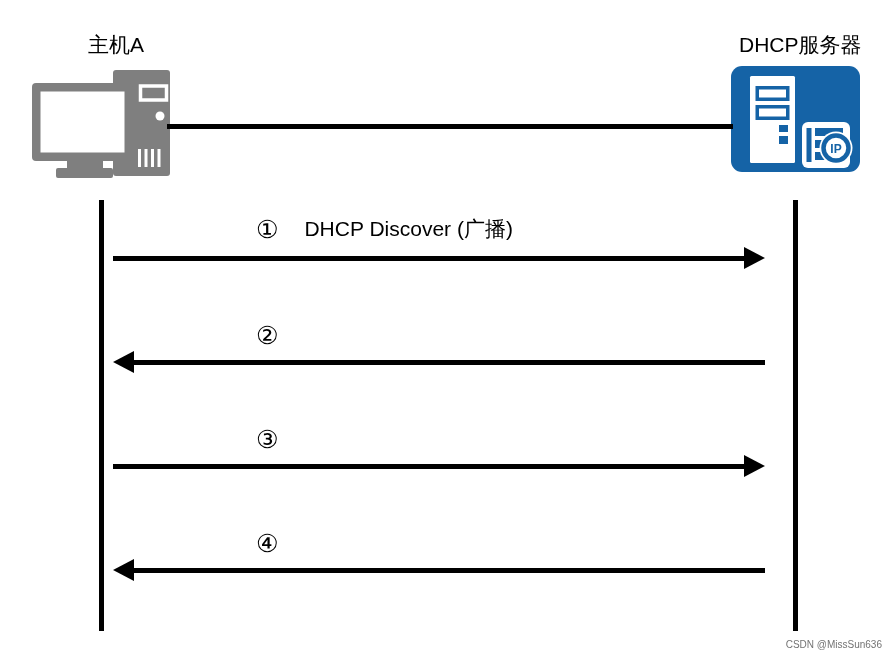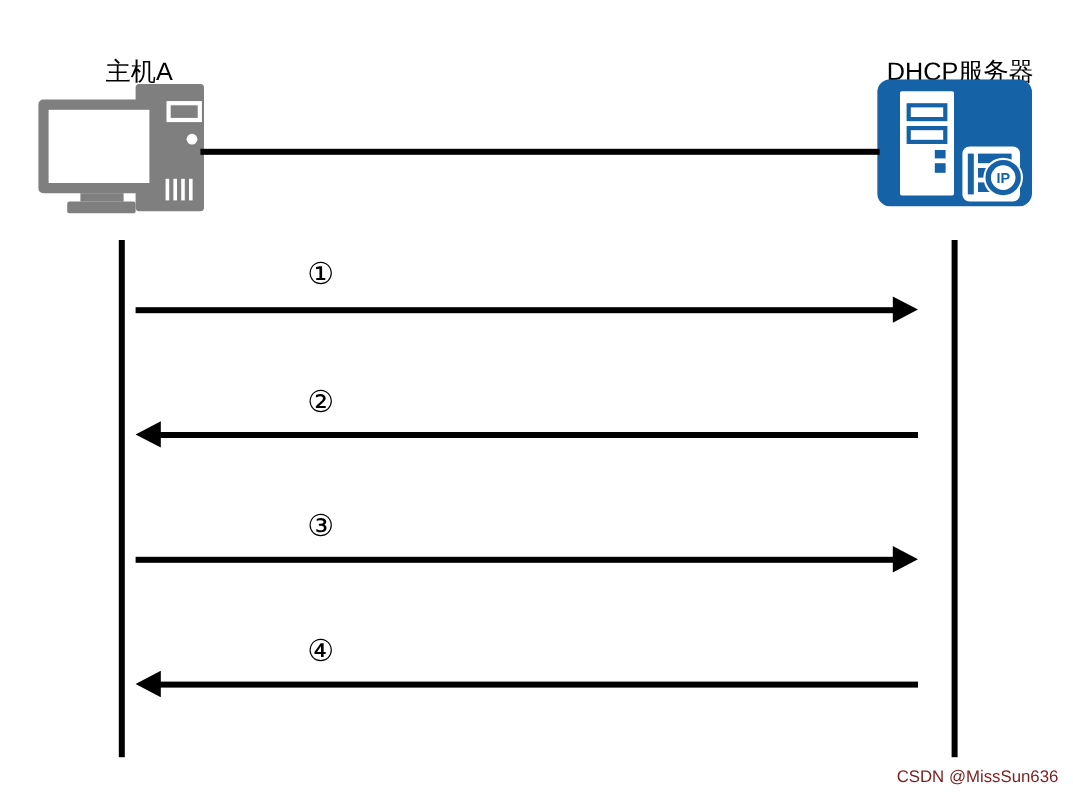--- a/index.html
+++ b/index.html
@@ -1,21 +1,21 @@
 <!DOCTYPE html>
 <html><head>
 <meta charset="utf-8">
 <style>
   html,body { margin:0; padding:0; background:#ffffff; }
   .stage {
     position:relative; width:894px; height:663px; background:#ffffff;
     font-family:"Liberation Sans","DejaVu Sans",sans-serif; overflow:hidden;
     color:#000;
   }
-  .actor-title { position:absolute; font-size:21px; color:#000; white-space:nowrap;margin-top:15px; }
+  .actor-title { position:absolute; font-size:21px; color:#000; white-space:nowrap; }
   .title-host   { left:88px;  top:31px; }
   .title-server { left:739px; top:31px;text-align:right; }
 
   .actor-icon { position:absolute; }
   .icon-host   { left:30px;  top:64px; }
   .icon-server { left:731px; top:66px; }
 
   .conn-line { position:absolute; left:167px; top:124px; width:566px; height:5px; background:#000; }
 
   .lifeline { position:absolute; top:200px; width:5px; height:431px; background:#000; }
@@ -33,21 +33,21 @@
   .msg-arrow { position:absolute; left:113px; width:652px; height:22px; }
   .arr-1 { top:247px; } .arr-2 { top:351px; } .arr-3 { top:455px; } .arr-4 { top:559px; }
   .arrow-shaft { position:absolute; top:8.5px; height:5px; background:#000; }
   .dir-right .arrow-shaft { left:0; right:14px; }
   .dir-left  .arrow-shaft { left:14px; right:0; }
   .arrow-head { position:absolute; top:0; width:0; height:0;
                 border-top:11px solid transparent; border-bottom:11px solid transparent; }
   .dir-right .arrow-head { right:0; border-left:21px solid #000; }
   .dir-left  .arrow-head { left:0;  border-right:21px solid #000; }
 
-  .watermark { position:absolute; right:12px; top:639px; font-size:14px; color:#7f1d1d; white-space:nowrap; }
+  .watermark { position:absolute; right:12px; top:639px; font-size:10px; color:#737373; white-space:nowrap; }
 </style>
 </head>
 <body>
 
 <div class="stage">
 
   <div class="actor-title title-host">主机A</div>
   <div class="actor-title title-server">DHCP服务器</div>
 
   <svg class="actor-icon icon-host" width="142" height="114" viewBox="0 0 142 114">
@@ -91,20 +91,21 @@
     </g>
   </svg>
 
   <div class="conn-line"></div>
 
   <div class="lifeline lifeline-left"></div>
   <div class="lifeline lifeline-right"></div>
 
   <div class="msg-label lbl-1">
     <span class="msg-num">①</span>
+    <span>DHCP Discover (广播)</span>
   </div>
   <div class="msg-arrow dir-right arr-1">
     <div class="arrow-shaft"></div>
     <div class="arrow-head"></div>
   </div>
 
   <div class="msg-label lbl-2">
     <span class="msg-num">②</span>
   </div>
   <div class="msg-arrow dir-left arr-2">

